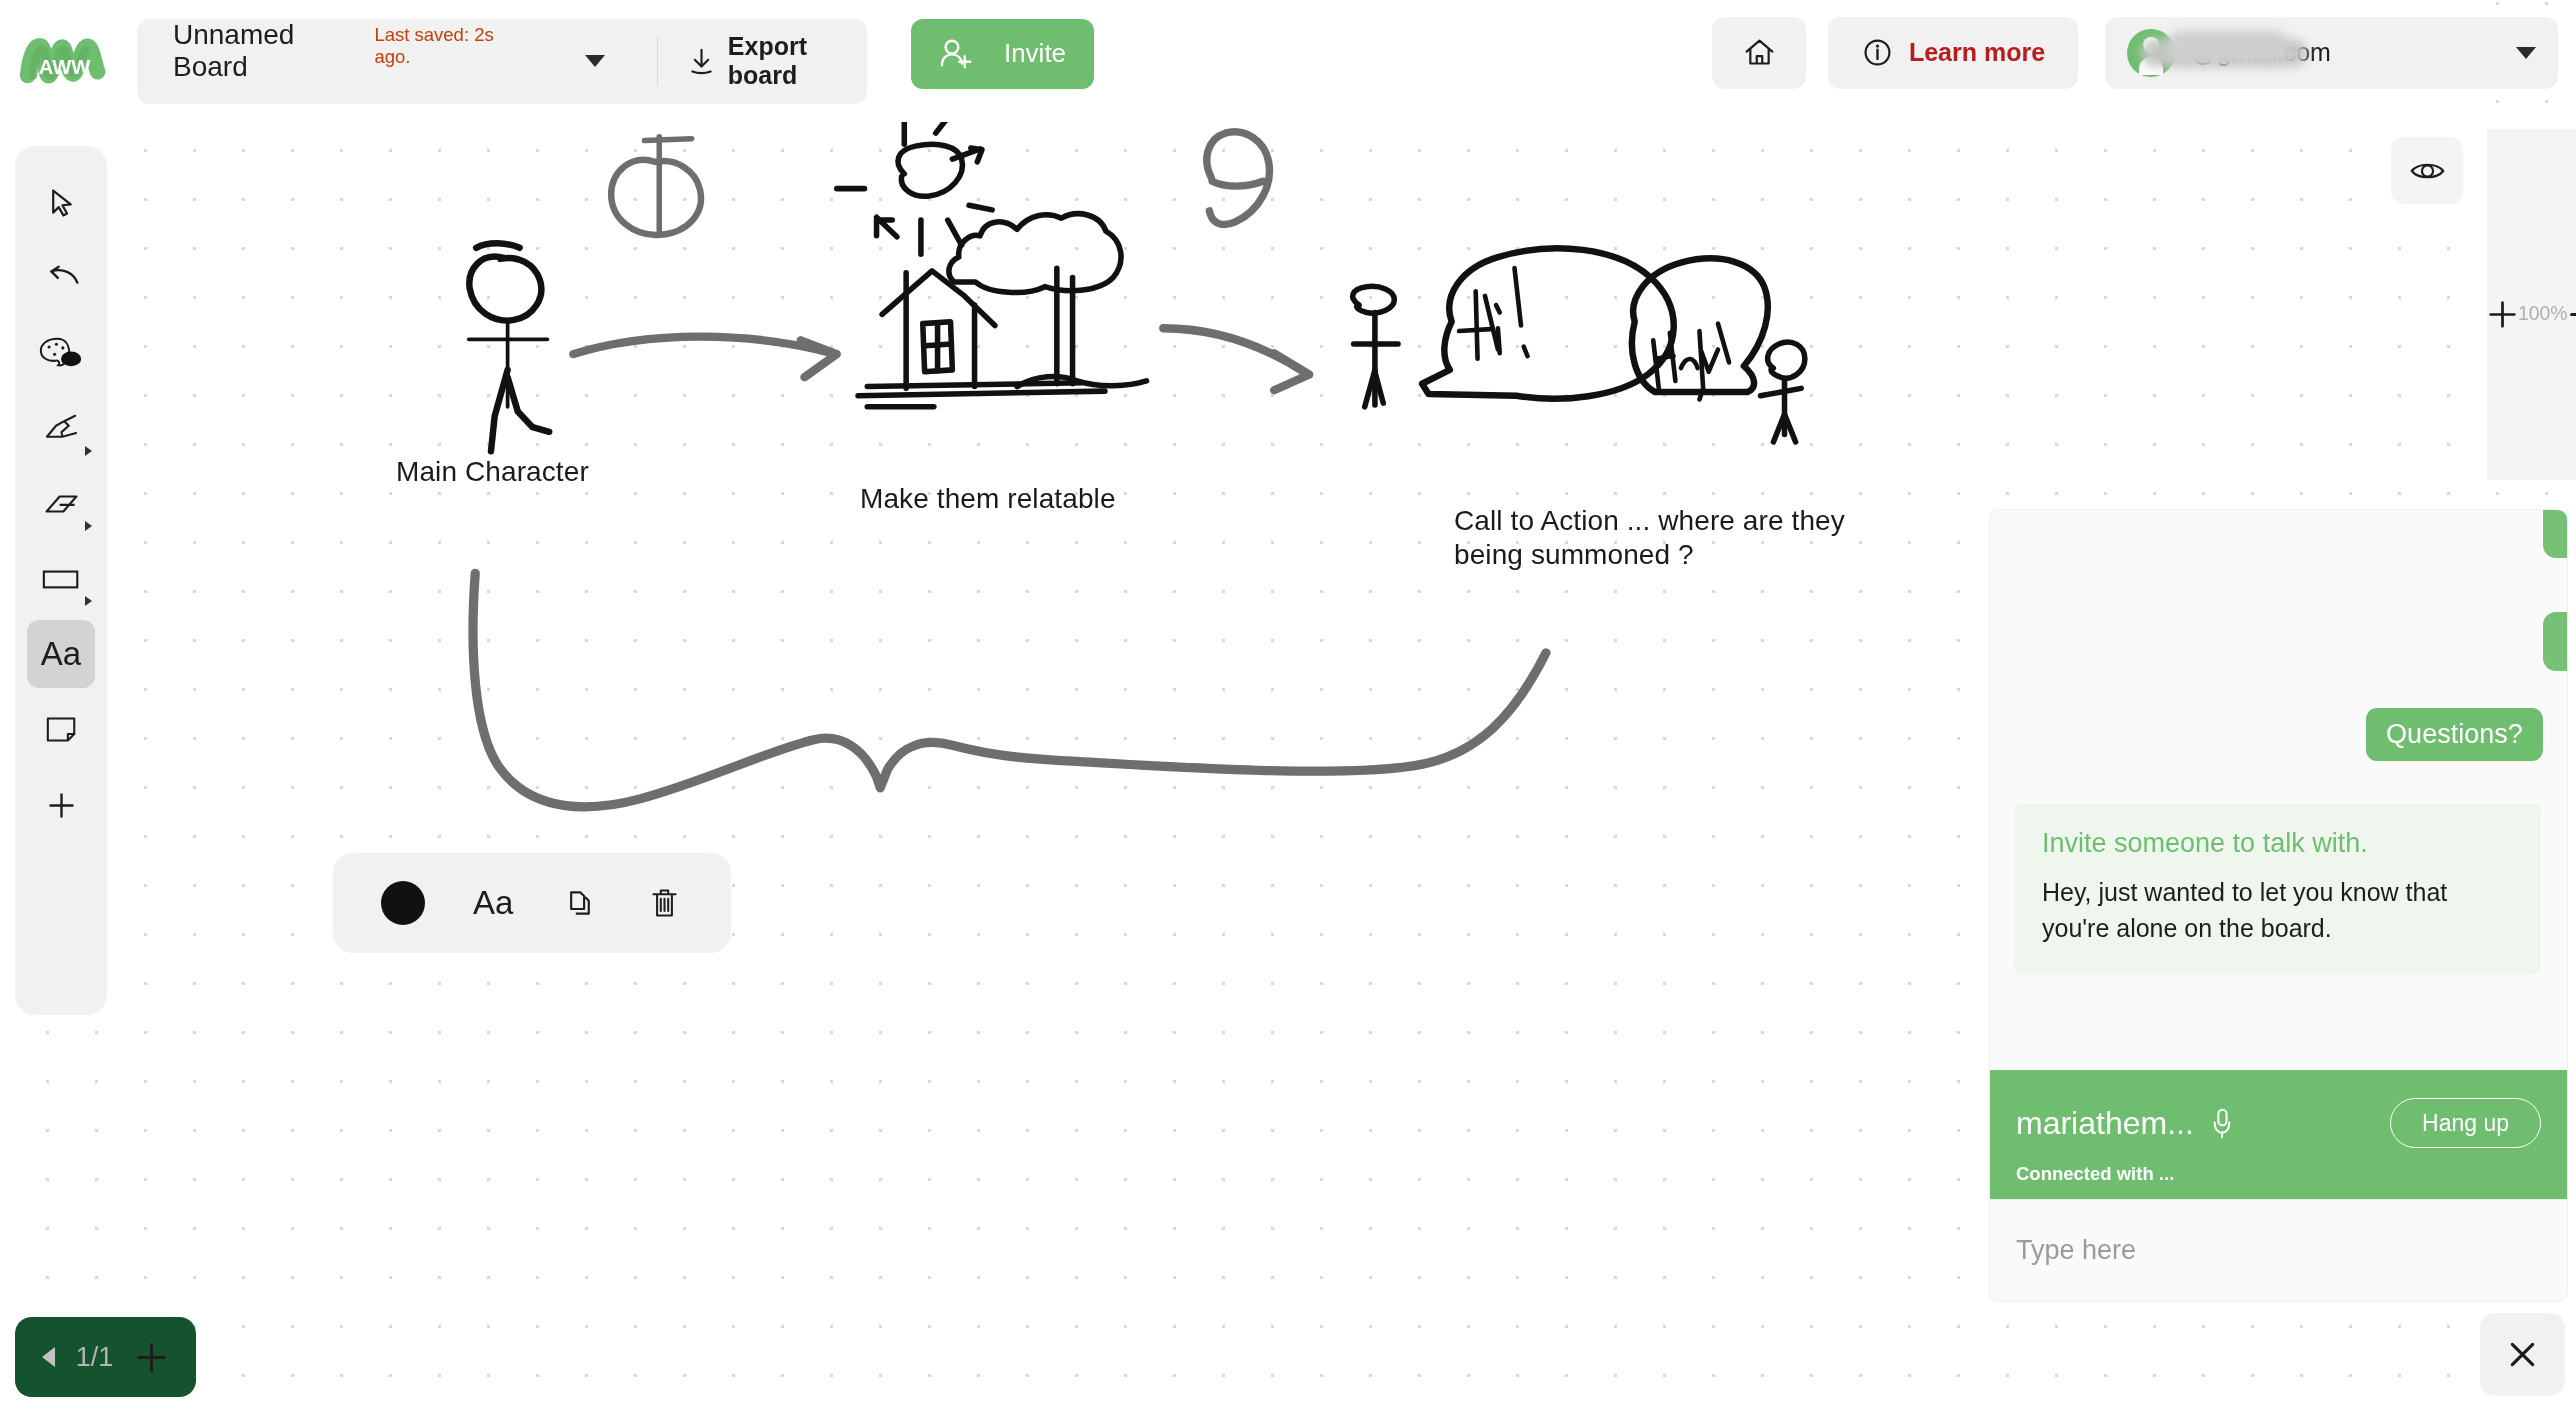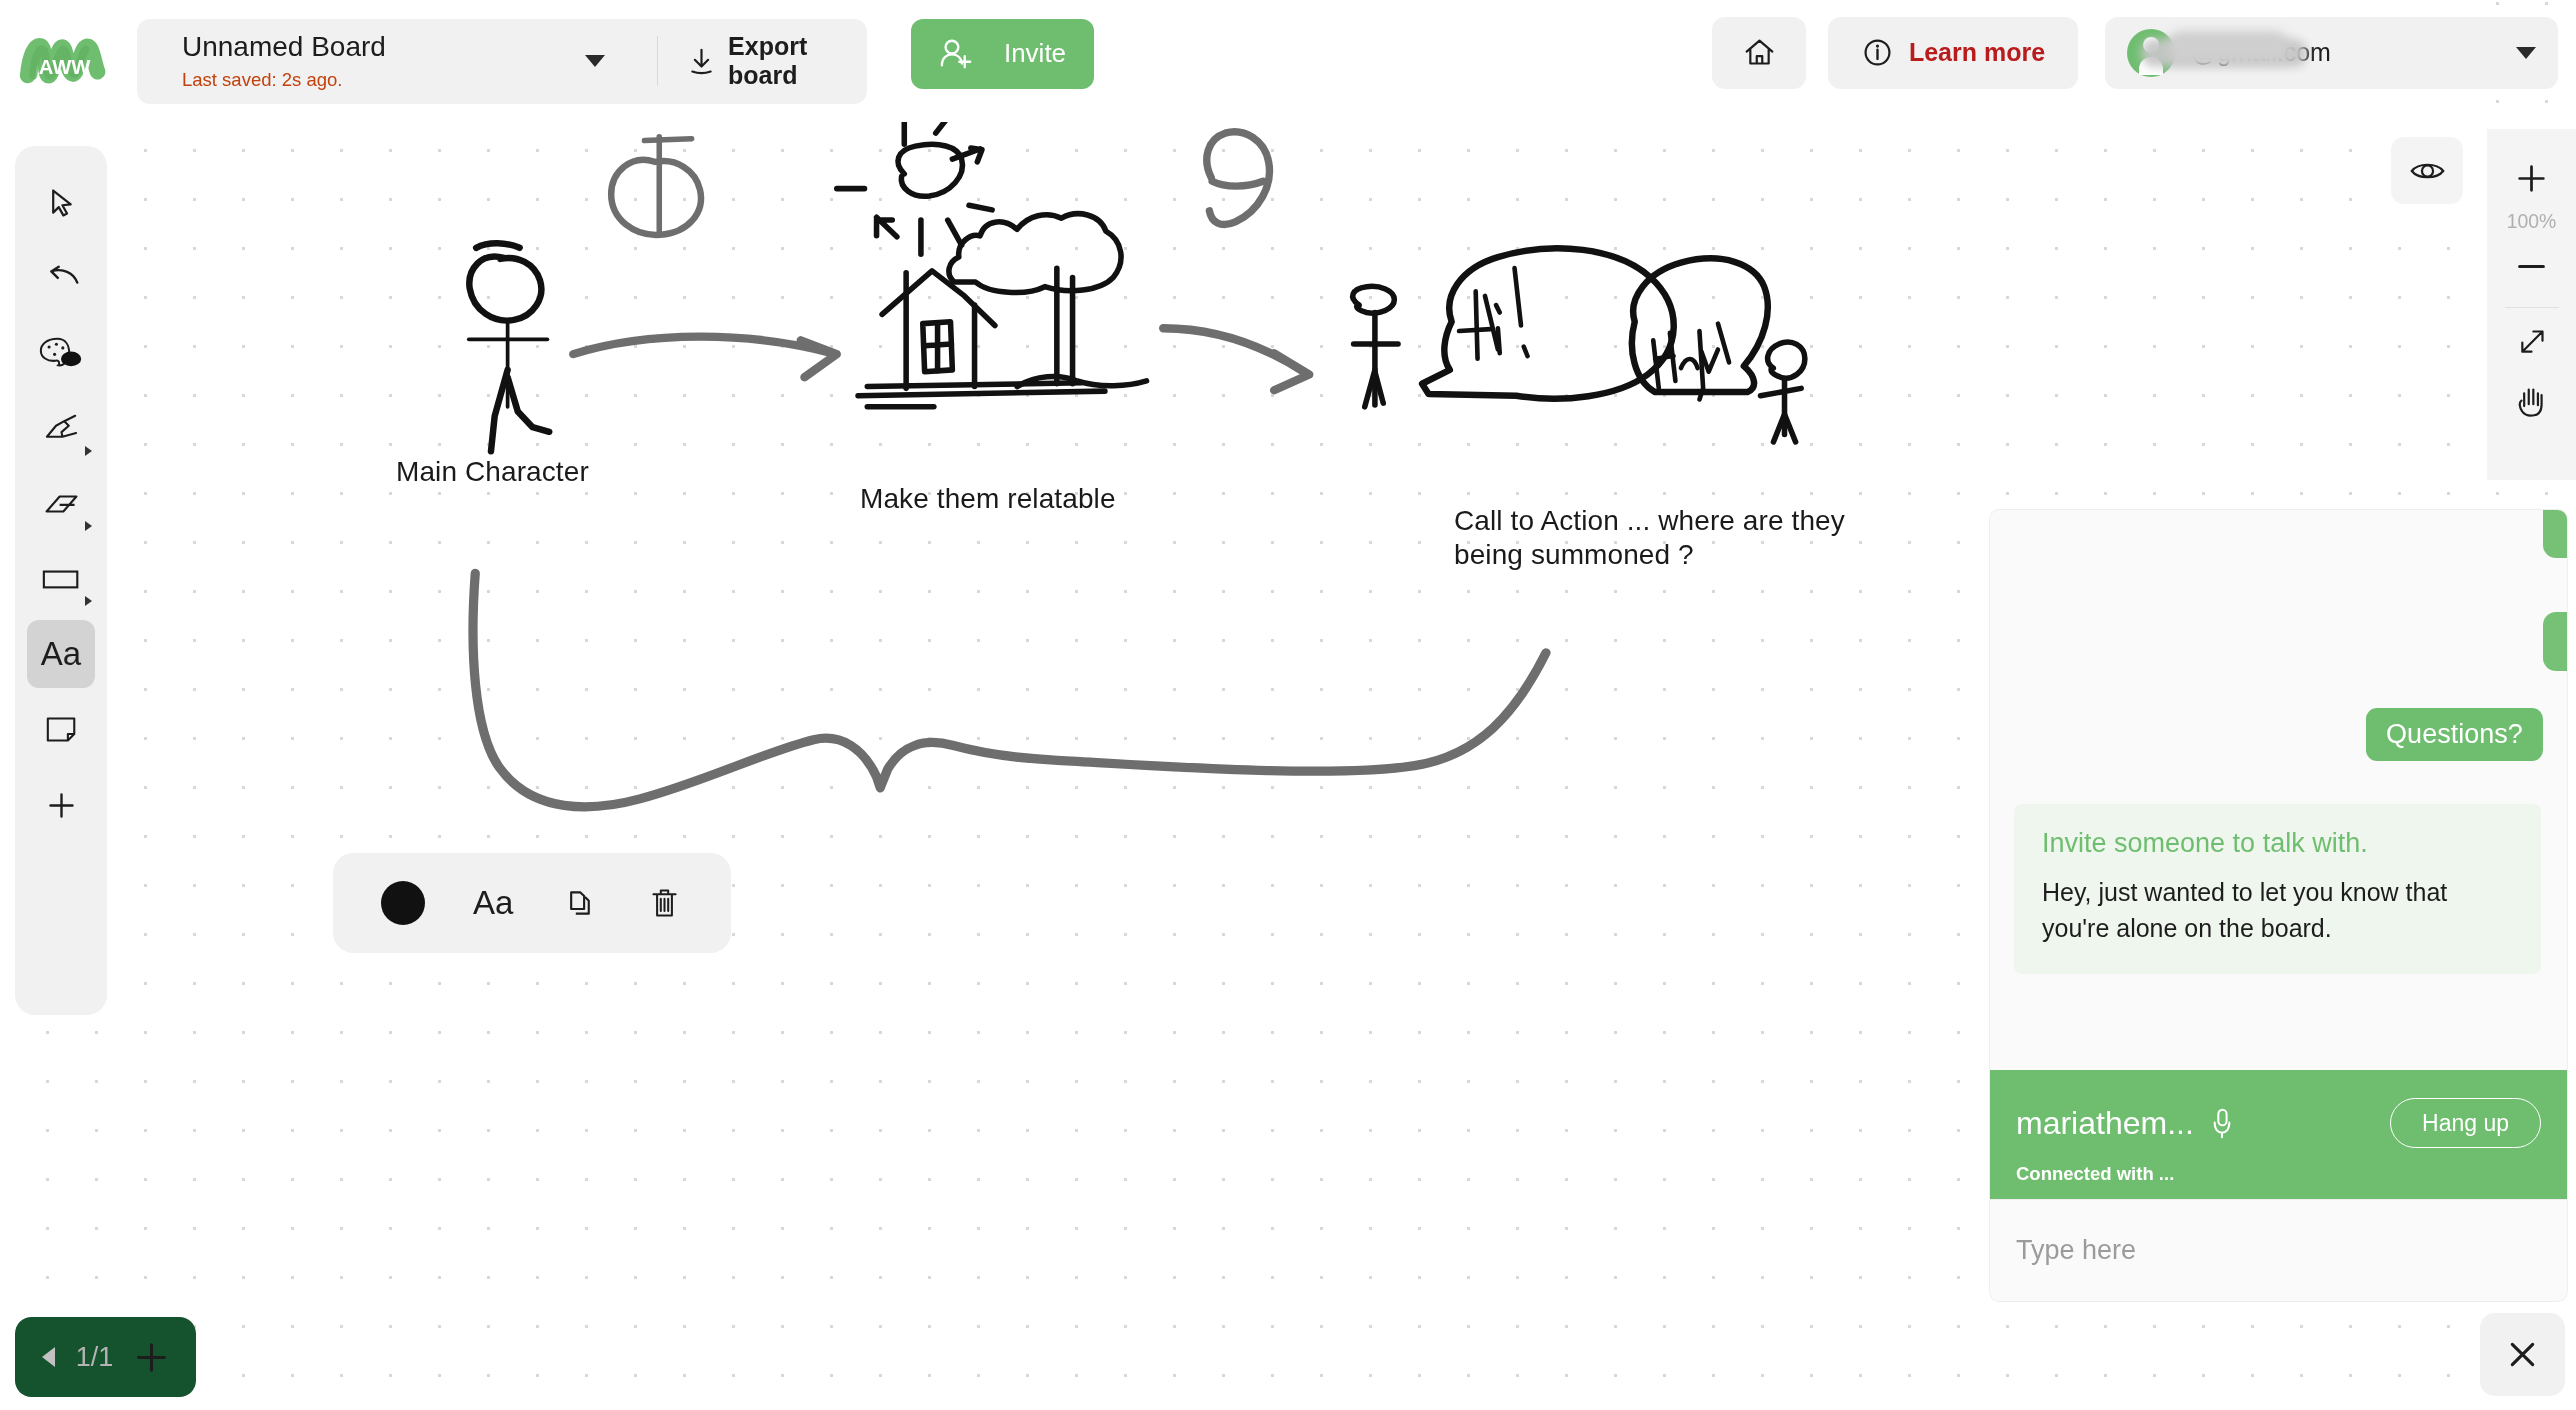--- a/index.html
+++ b/index.html
@@ -45,22 +45,22 @@
     position: absolute; left: 20.3px; top: 35px; width: 89px; height: 57px;
   }
   .board-pill {
     position: absolute; left: 137px; top: 18.5px;
     height: 85px; width: 730px;
     background: #f1f1f1; border-radius: 13px;
     display: flex; align-items: center;
   }
   .board-name-zone {
     width: 435px; height: 100%;
-    display: flex; flex-direction: column; justify-content: center;
-    padding-left: 45px;
+    display: flex; flex-direction: row; justify-content: center;
+    padding-left: 36px;
   }
   #board-title { font-size: 28px; color: #1d1d1d; }
   #board-saved { font-size: 18.5px; color: #c2410c; margin-top: 5.5px; }
   .caret-down {
     width: 0; height: 0;
     border-left: 10.2px solid transparent; border-right: 10.2px solid transparent;
     border-top: 12px solid #2a2a2a;
     margin-left: 52px;
   }
   .vdiv { width: 0.9px; height: 50px; background: #d9d9d9; margin-left: 52px; }
@@ -181,21 +181,21 @@
     position: absolute; left: 2391px; top: 137px;
     width: 72px; height: 67px;
     background: #f4f4f4; border-radius: 13px; border: none;
     display: flex; align-items: center; justify-content: center;
     cursor: pointer; z-index: 30;
   }
   #zoom-rail {
     position: absolute; left: 2487px; top: 129px;
     width: 89px; height: 351px;
     background: #f4f4f4;
-    display: flex; flex-direction: column; align-items: center;
+    display: flex; flex-direction: row; align-items: center;
     padding-top: 20.3px; z-index: 30;
   }
   .zoom-btn {
     width: 67px; height: 59px; background: transparent; border: none;
     display: flex; align-items: center; justify-content: center; cursor: pointer;
   }
   #zoom-level { font-size: 19.4px; color: #b0b0b0; margin: 1.8px 0 3.7px; }
   .zoom-sep { width: 54px; height: 0.9px; background: #e0e0e0; margin: 11px 0 5.5px; }
 
   

